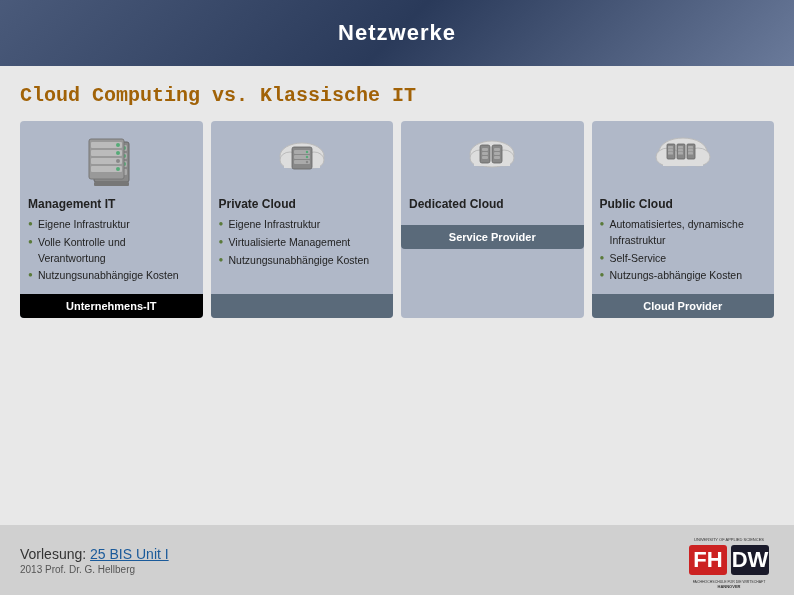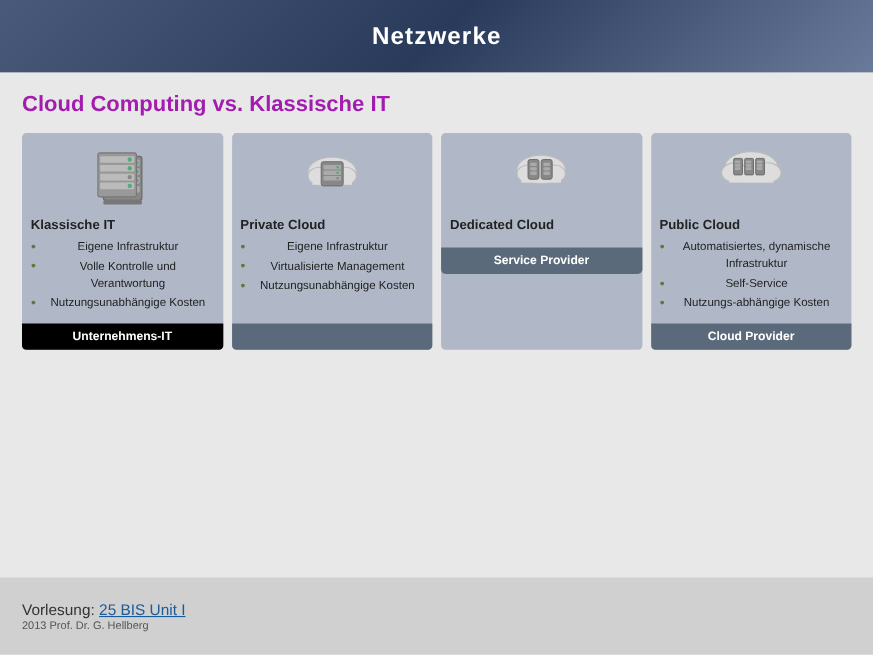--- a/index.html
+++ b/index.html
@@ -22,22 +22,23 @@
     }
 
     .main-content {
       background: #e8e8e8;
       padding: 18px 20px 10px 20px;
     }
 
     .page-title {
       font-size: 20px;
       font-weight: bold;
-      color: #a21caf;
+      color: #a16207;
       margin-bottom: 14px;
+      font-family: Liberation Mono, monospace;
     }
 
     .cards-container {
       display: flex;
       gap: 8px;
     }
 
     .card {
       background: #b0b8c8;
       border-radius: 4px;
@@ -68,21 +69,20 @@
       color: #222;
       flex: 1;
       line-height: 1.5;
     }
 
     .card-bullets li {
       list-style: none;
       padding-left: 10px;
       position: relative;
       margin-bottom: 2px;
-      text-align: center;
     }
 
     .card-bullets li::before {
       content: "●";
       color: #5a7a3a;
       font-size: 8px;
       position: absolute;
       left: 0;
       top: 1px;
     }
@@ -171,21 +171,21 @@
           <rect x="7" y="8" width="31" height="6" rx="1" fill="#bbb"></rect>
           <rect x="7" y="16" width="31" height="6" rx="1" fill="#bbb"></rect>
           <rect x="7" y="24" width="31" height="6" rx="1" fill="#bbb"></rect>
           <rect x="7" y="32" width="31" height="6" rx="1" fill="#bbb"></rect>
           <circle cx="34" cy="11" r="2" fill="#5a7"></circle>
           <circle cx="34" cy="19" r="2" fill="#5a7"></circle>
           <circle cx="34" cy="27" r="2" fill="#888"></circle>
           <circle cx="34" cy="35" r="2" fill="#5a7"></circle>
         </svg>
       </div>
-      <div class="card-title">Klassische IT</div>
+      <div class="card-title">Management IT</div>
       <ul class="card-bullets">
         <li>Eigene Infrastruktur</li>
         <li>Volle Kontrolle und Verantwortung</li>
         <li>Nutzungsunabhängige Kosten</li>
       </ul>
       <div class="card-footer" style="background:#000000;text-align:center;">Unternehmens-IT</div>
     </div>
 
     <div class="card">
       <div class="card-icon">
@@ -269,13 +269,29 @@
   </div>
 </div>
 
 <div class="bottom-bar">
   <div>
     <div class="lecture-text">
       <span>Vorlesung: </span><span class="underline">25 BIS Unit I</span>
     </div>
     <div class="lecture-sub">2013 Prof. Dr. G. Hellberg</div>
   </div>
+  <div class="logo-area">
+
+    <svg class="fhdw-logo" viewBox="0 0 90 55" xmlns="http://www.w3.org/2000/svg">
+
+      <text x="45" y="8" text-anchor="middle" font-size="4" fill="#333" font-family="Arial">UNIVERSITY OF APPLIED SCIENCES</text>
+
+      <rect x="5" y="12" width="38" height="30" rx="3" fill="#cc2222"></rect>
+      <text x="24" y="34" text-anchor="middle" font-size="22" font-weight="bold" fill="white" font-family="Arial">FH</text>
+
+      <rect x="47" y="12" width="38" height="30" rx="3" fill="#1a1a2a"></rect>
+      <text x="66" y="34" text-anchor="middle" font-size="22" font-weight="bold" fill="white" font-family="Arial">DW</text>
+
+      <text x="45" y="50" text-anchor="middle" font-size="3.5" fill="#333" font-family="Arial">FACHHOCHSCHULE FÜR DIE WIRTSCHAFT</text>
+      <text x="45" y="55" text-anchor="middle" font-size="4" fill="#333" font-family="Arial" font-weight="bold">HANNOVER</text>
+    </svg>
+  </div>
 </div>
 
 </body></html>

